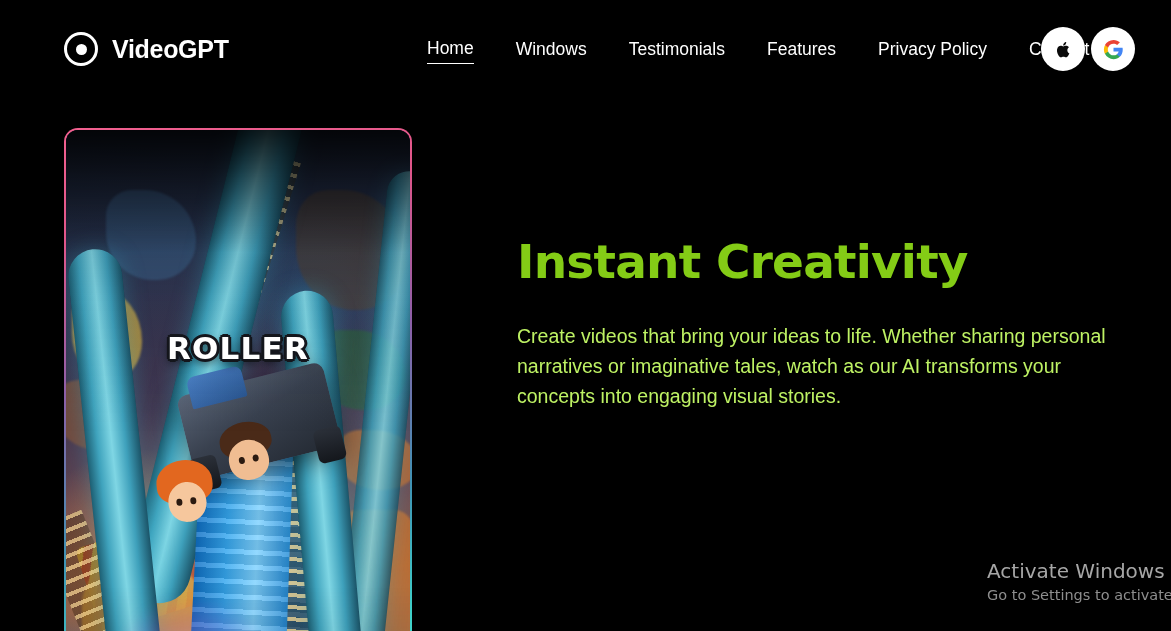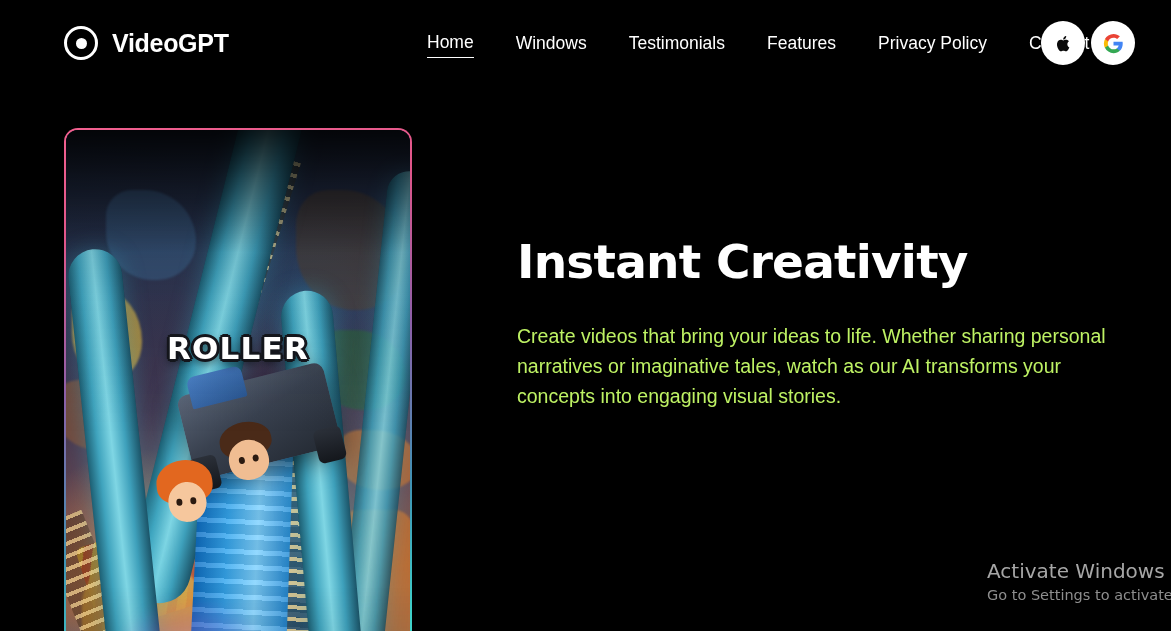--- a/index.html
+++ b/index.html
@@ -5,21 +5,21 @@
   * { margin:0; padding:0; box-sizing:border-box; }
   html, body {
     width:1171px; height:631px;
     background:#000000;
     overflow:hidden;
     font-family:"Liberation Sans", sans-serif;
   }
 
   
   .header{
-    position:absolute; top:2px; left:0; width:1171px; height:82px;
+    position:absolute; top:8px; left:0; width:1171px; height:82px;
     display:flex; align-items:center;
   }
   .brand{
     position:absolute; left:64px; top:24px;
     display:flex; align-items:center; gap:14px;
   }
   .logo-mark{
     width:34px; height:34px; border-radius:50%;
     border:3px solid #ffffff;
     display:flex; align-items:center; justify-content:center;
@@ -213,21 +213,21 @@
       -3px 0 0 #14161c, 3px 0 0 #14161c,
       0 -3px 0 #14161c, 0 3px 0 #14161c,
       0 4px 10px rgba(0,0,0,.8);
   }
 
   
   .hero{
     position:absolute; left:517px; top:236px; width:600px;
   }
   .hero-title{
-    color:#ffffff;
+    color:#84cc16;
     font-size:47px; font-weight:bold; letter-spacing:-0.8px;
     line-height:1.12;
     font-family:"DejaVu Sans", sans-serif;
   }
   .hero-body{
     margin-top:32px;
     color:#bef264;
     font-size:19.5px; font-weight:400;
     line-height:1.55;
     max-width:595px;

